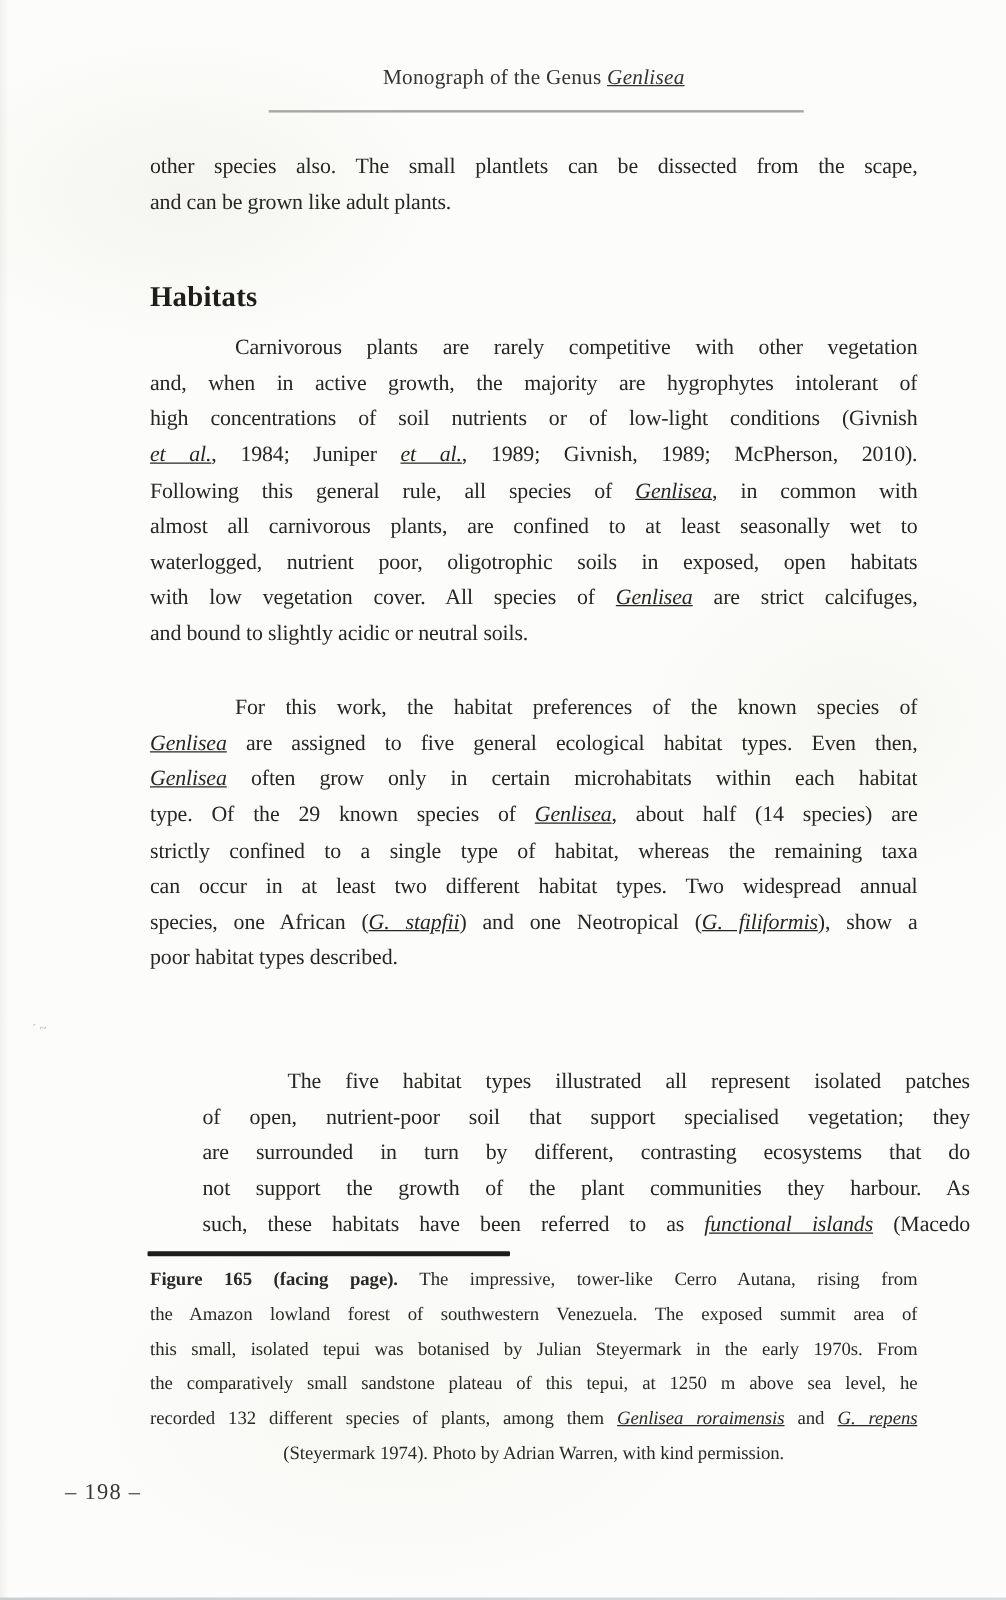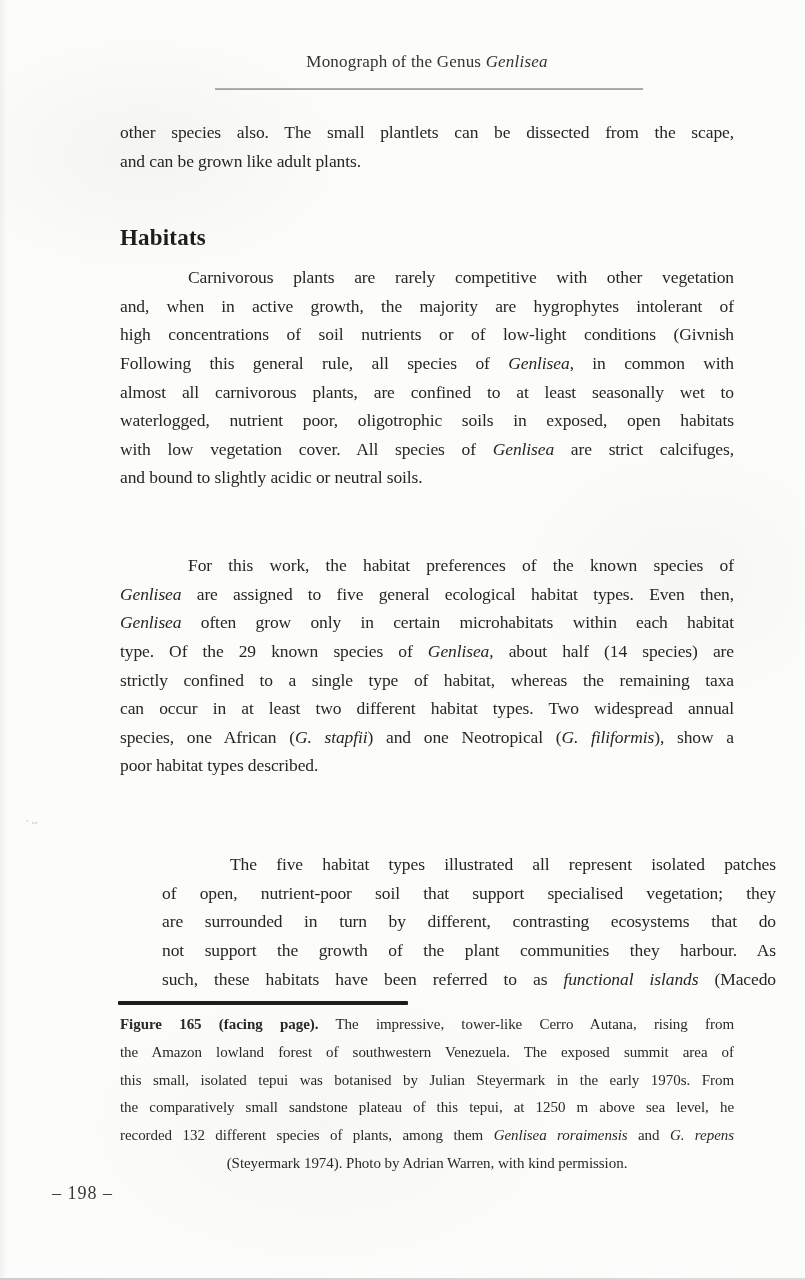--- a/index.html
+++ b/index.html
@@ -61,21 +61,21 @@
   .caption .line.last::after{content:none;}
   .page-number{
     position:absolute;left:52px;top:1183px;
     font-size:18px;color:#3a3834;letter-spacing:1px;
   }
   .scan-mark{
     position:absolute;left:26px;top:817px;
     font-size:11px;color:#b9b7b1;transform:rotate(-8deg);
     letter-spacing:2px;
   }
-  .it{font-style:italic;}
+  .it{font-style:italic;text-decoration:underline;}
   .bd{font-weight:bold;}
 </style>
 </head>
 <body>
 
 <div class="page">
 
   <div class="running-header"><span>Monograph of the Genus </span><span class="it">Genlisea</span></div>
 
   <div class="header-rule"></div>
@@ -84,20 +84,21 @@
       <div class="line"><span>other species also. The small plantlets can be dissected from the scape,</span></div>
       <div class="line last"><span>and can be grown like adult plants.</span></div>
     </div>
 
   <h2 class="section-heading">Habitats</h2>
 
   <div class="text-col body-text para-1">
       <div class="line indent"><span>Carnivorous plants are rarely competitive with other vegetation</span></div>
       <div class="line"><span>and, when in active growth, the majority are hygrophytes intolerant of</span></div>
       <div class="line"><span>high concentrations of soil nutrients or of low-light conditions (Givnish</span></div>
+      <div class="line"><span class="it">et al.</span><span>, 1984; Juniper </span><span class="it">et al.</span><span>, 1989; Givnish, 1989; McPherson, 2010).</span></div>
       <div class="line"><span>Following this general rule, all species of </span><span class="it">Genlisea</span><span>, in common with</span></div>
       <div class="line"><span>almost all carnivorous plants, are confined to at least seasonally wet to</span></div>
       <div class="line"><span>waterlogged, nutrient poor, oligotrophic soils in exposed, open habitats</span></div>
       <div class="line"><span>with low vegetation cover. All species of </span><span class="it">Genlisea</span><span> are strict calcifuges,</span></div>
       <div class="line last"><span>and bound to slightly acidic or neutral soils.</span></div>
     </div>
 
   <div class="text-col body-text para-2">
       <div class="line indent"><span>For this work, the habitat preferences of the known species of</span></div>
       <div class="line"><span class="it">Genlisea</span><span> are assigned to five general ecological habitat types. Even then,</span></div>

